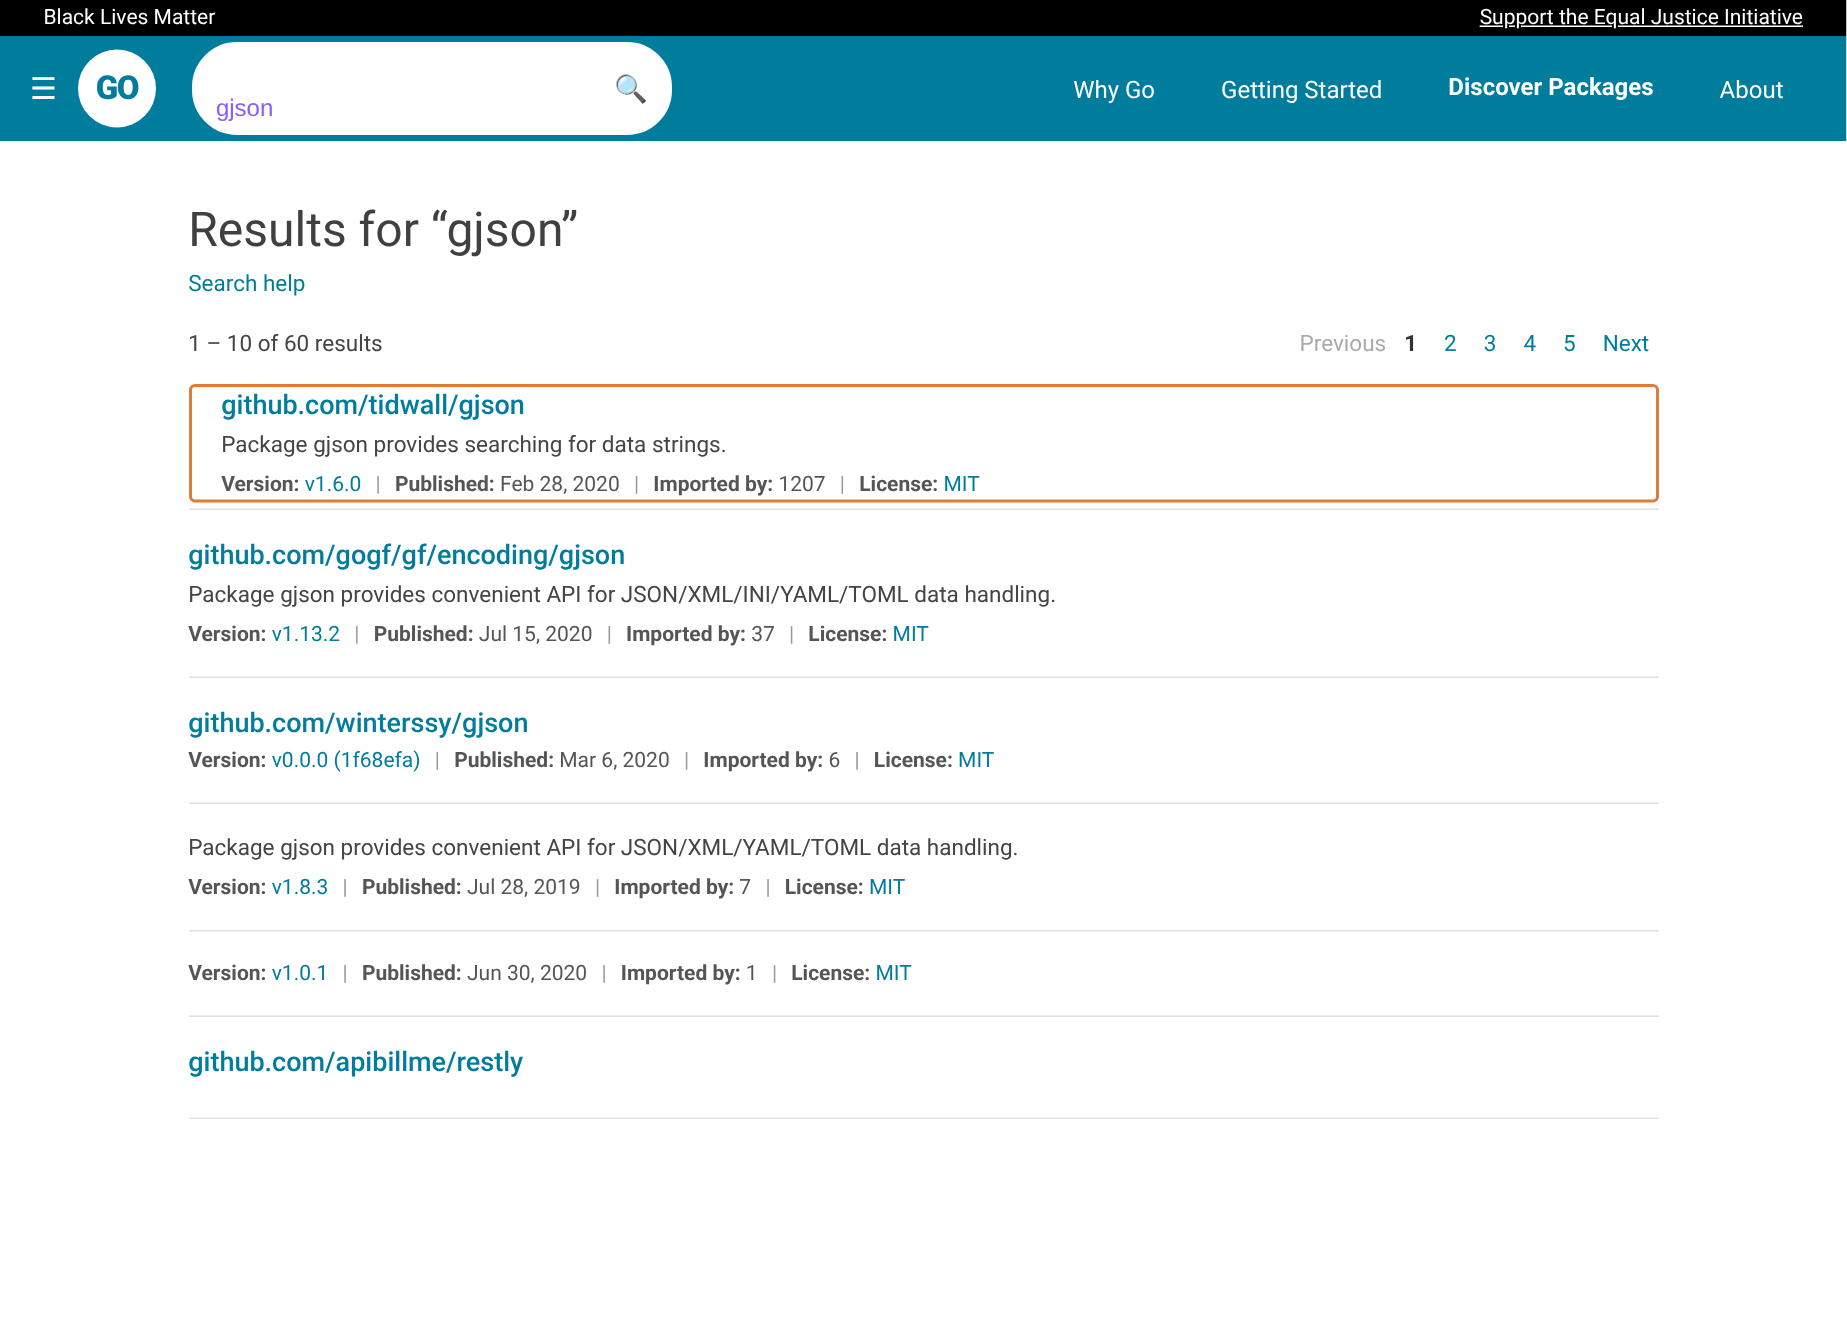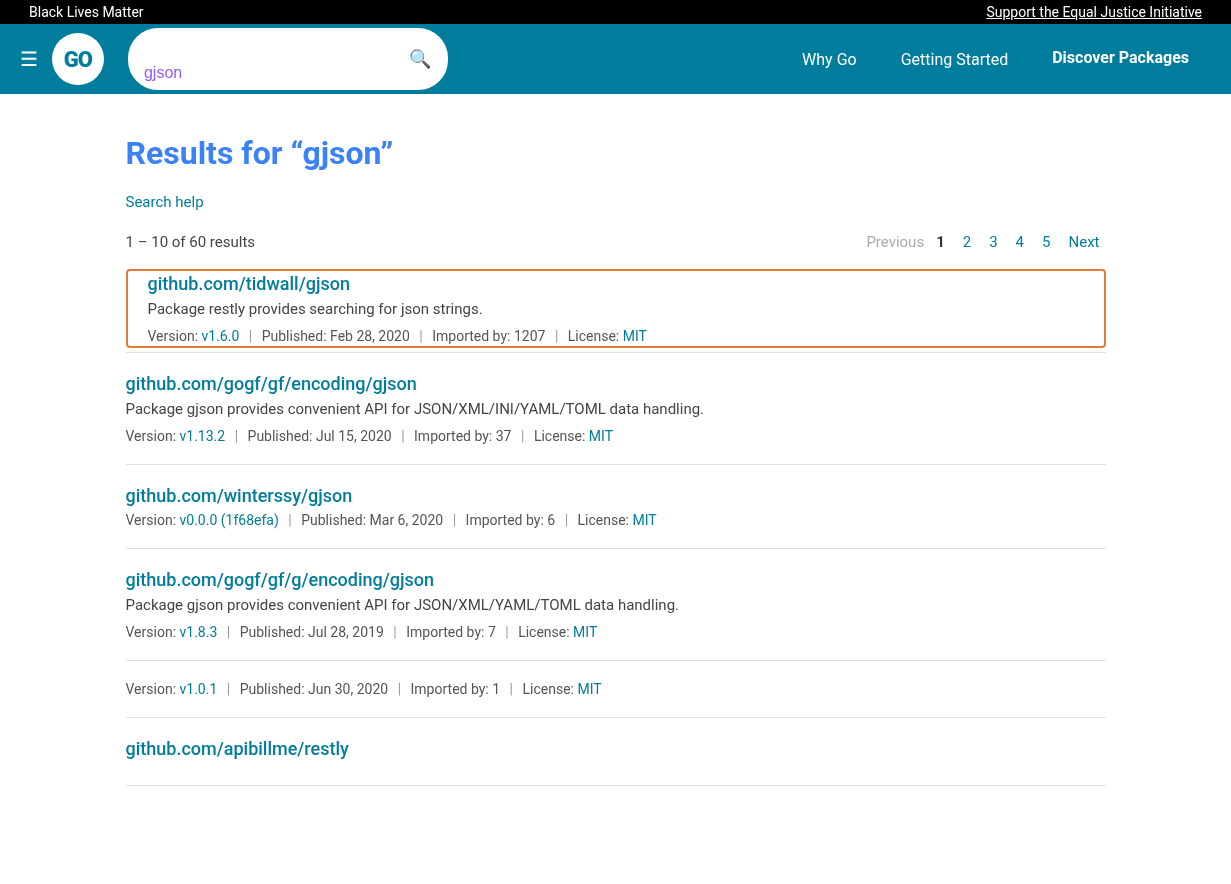--- a/index.html
+++ b/index.html
@@ -96,23 +96,23 @@
     }
 
     
     .main {
       max-width: 1100px;
       margin: 0 auto;
       padding: 40px 60px;
     }
     .results-heading {
       font-size: 32px;
-      font-weight: 700;
-      color: #3b82f6;
-      margin-bottom: 21px;
+      font-weight: 400;
+      color: #404040;
+      margin-bottom: 8px;
     }
     .search-help-link {
       color: #007d9c;
       text-decoration: none;
       font-size: 15px;
       margin-bottom: 8px;
       display: block;
     }
 
     .results-meta-row {
@@ -172,21 +172,21 @@
     }
     .result-desc {
       color: #444;
       font-size: 15px;
       margin-bottom: 10px;
     }
     .result-meta {
       font-size: 14px;
       color: #555;
     }
-    .result-meta .label { font-weight: 400; }
+    .result-meta .label { font-weight: 700; }
     .result-meta .value-blue { color: #007d9c; }
     .result-meta .sep { margin: 0 6px; color: #999; }
   </style>
 </head>
 <body>
 
 <div class="top-banner">
   <span>Black Lives Matter</span>
   <a href="#">Support the Equal Justice Initiative</a>
 </div>
@@ -203,20 +203,21 @@
     <input class="search-input" type="text" value="gjson" style="">
     <button type="submit" style="background:none;border:none;cursor:pointer;padding:0;">
       <span class="search-icon">🔍</span>
     </button>
   </form>
 
   <div class="nav-links">
     <a class="nav-link" href="#">Why Go</a>
     <a class="nav-link" href="#">Getting Started</a>
     <a class="nav-link active" href="#">Discover Packages</a>
+    <a class="nav-link" href="#">About</a>
   </div>
 </nav>
 
 <div class="main">
 
   <h1 class="results-heading">Results for “gjson”</h1>
   <a class="search-help-link" href="#">Search help</a>
 
   <div class="results-meta-row">
     <span class="results-count">1 – 10 of 60 results</span>
@@ -226,21 +227,21 @@
       <a href="#">2</a>
       <a href="#">3</a>
       <a href="#">4</a>
       <a href="#">5</a>
       <a href="#" class="prev-next enabled">Next</a>
     </div>
   </div>
 
   <div class="result-card highlighted">
     <a class="result-title" href="#">github.com/tidwall/gjson</a>
-    <p class="result-desc">Package restly provides searching for json strings.</p>
+    <p class="result-desc">Package gjson provides searching for data strings.</p>
     <div class="result-meta">
       <span class="label">Version:</span>
       <span class="value-blue">v1.6.0</span>
       <span class="sep">|</span>
       <span class="label">Published:</span>
       <span>Feb 28, 2020</span>
       <span class="sep">|</span>
       <span class="label">Imported by:</span>
       <span>1207</span>
       <span class="sep">|</span>
@@ -278,21 +279,20 @@
       <span class="sep">|</span>
       <span class="label">Imported by:</span>
       <span>6</span>
       <span class="sep">|</span>
       <span class="label">License:</span>
       <span class="value-blue">MIT</span>
     </div>
   </div>
 
   <div class="result-card">
-    <a class="result-title" href="#">github.com/gogf/gf/g/encoding/gjson</a>
     <p class="result-desc">Package gjson provides convenient API for JSON/XML/YAML/TOML data handling.</p>
     <div class="result-meta">
       <span class="label">Version:</span>
       <span class="value-blue">v1.8.3</span>
       <span class="sep">|</span>
       <span class="label">Published:</span>
       <span>Jul 28, 2019</span>
       <span class="sep">|</span>
       <span class="label">Imported by:</span>
       <span>7</span>

